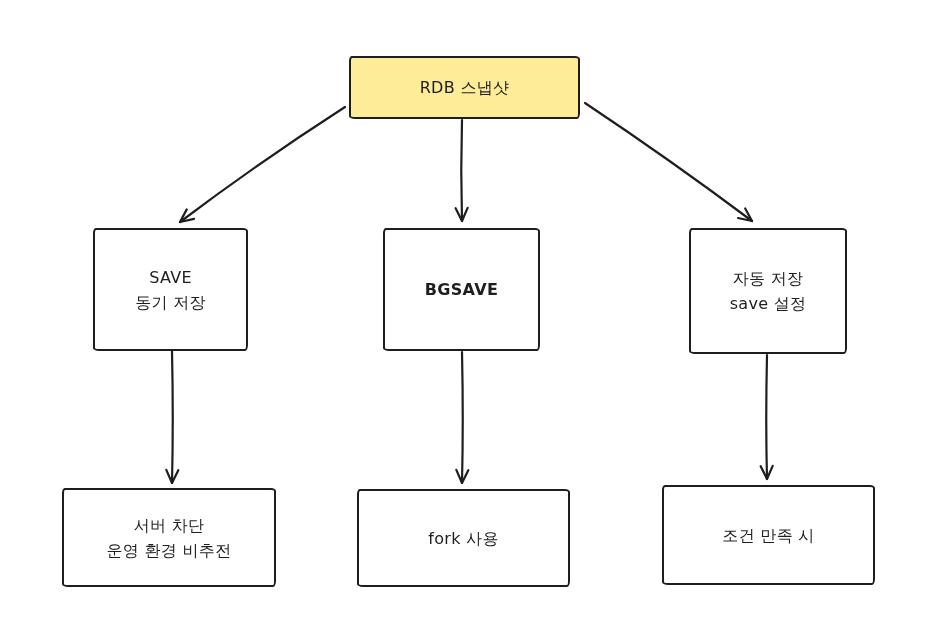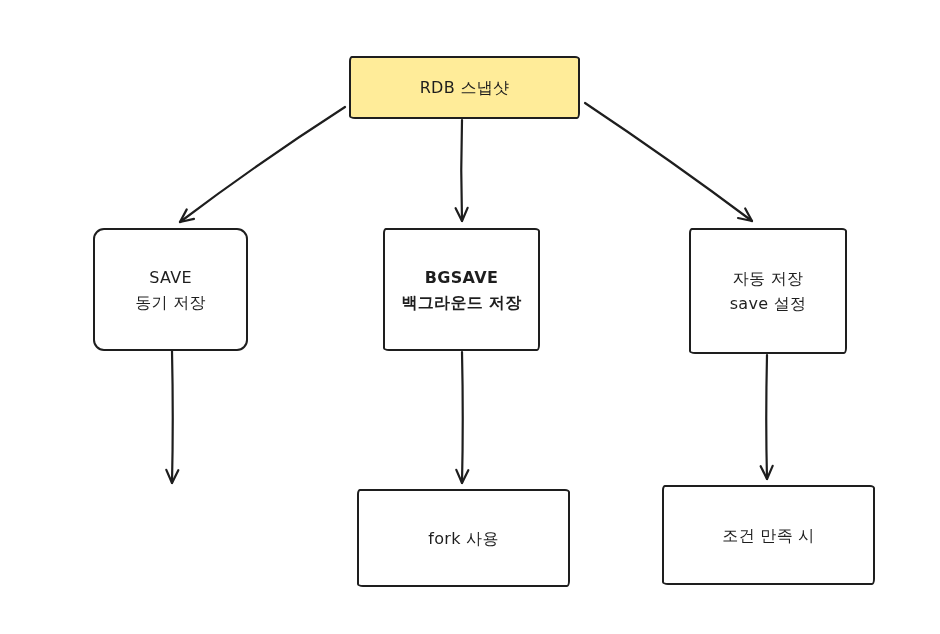--- a/index.html
+++ b/index.html
@@ -41,21 +41,21 @@
     border-radius: 3px 5px 3px 6px / 5px 3px 6px 3px;
   }
   .node.accent {
     background: #ffec99;
   }
   .node-line {
     white-space: nowrap;
   }
   
   #node-rdb            { left: 349px; top:  56px; width: 231px; height:  63px; }
-  #node-save           { left:  93px; top: 228px; width: 155px; height: 123px; border-radius: 11px; }
+  #node-save           { left:  93px; top: 228px; width: 155px; height: 123px; }
   #node-bgsave         { left: 383px; top: 228px; width: 157px; height: 123px; font-weight: bold; }
   #node-autosave       { left: 689px; top: 228px; width: 158px; height: 126px; text-align: center; }
   #node-save-detail    { left:  62px; top: 488px; width: 214px; height:  99px; }
   #node-bgsave-detail  { left: 357px; top: 489px; width: 213px; height:  98px; }
   #node-autosave-detail{ left: 662px; top: 485px; width: 213px; height: 100px; }
 </style>
 </head>
 <body>
 
 <div class="canvas">
@@ -78,28 +78,31 @@
     <span class="node-line">RDB 스냅샷</span>
   </div>
 
   <div id="node-save" class="node">
     <span class="node-line">SAVE</span>
     <span class="node-line">동기 저장</span>
   </div>
 
   <div id="node-bgsave" class="node">
     <span class="node-line">BGSAVE</span>
-    <span class="node-line">백그라운드 저장</span>
   </div>
 
   <div id="node-autosave" class="node">
     <span class="node-line">자동 저장</span>
     <span class="node-line">save 설정</span>
   </div>
 
+  <div id="node-save-detail" class="node">
+    <span class="node-line">서버 차단</span>
+    <span class="node-line">운영 환경 비추전</span>
+  </div>
 
   <div id="node-bgsave-detail" class="node">
     <span class="node-line">fork 사용</span>
   </div>
 
   <div id="node-autosave-detail" class="node">
     <span class="node-line">조건 만족 시</span>
   </div>
 
 </div>

